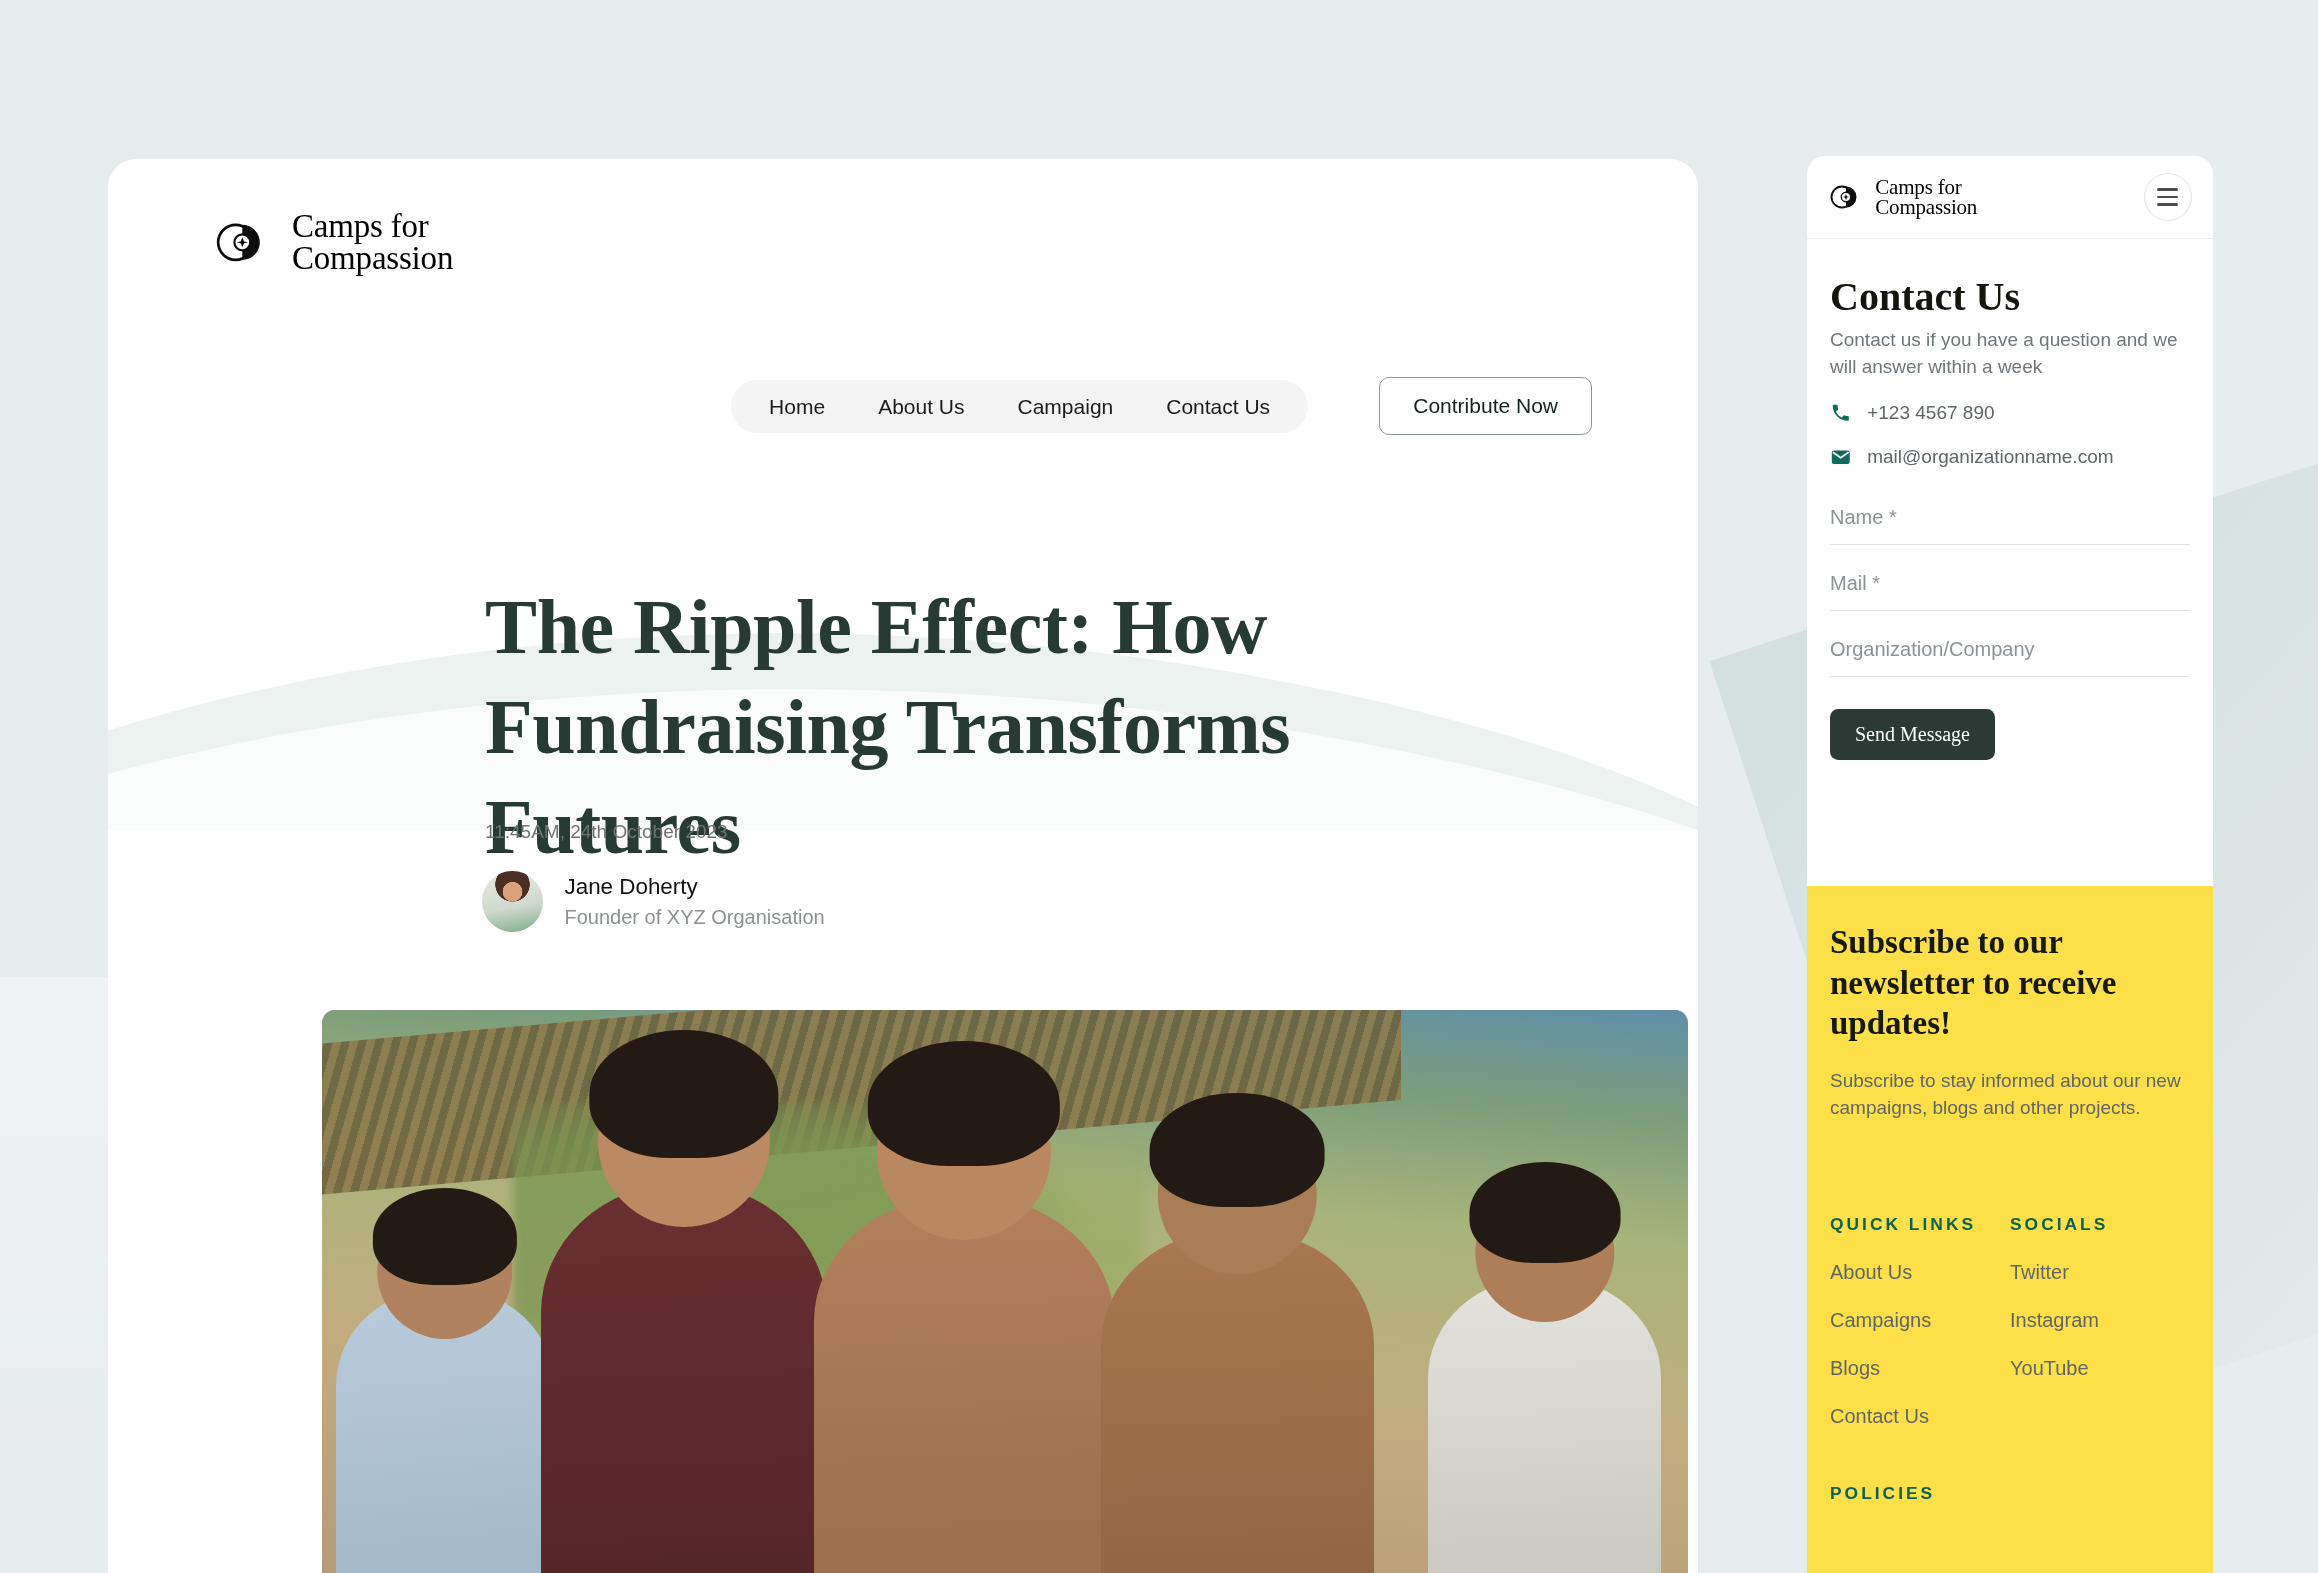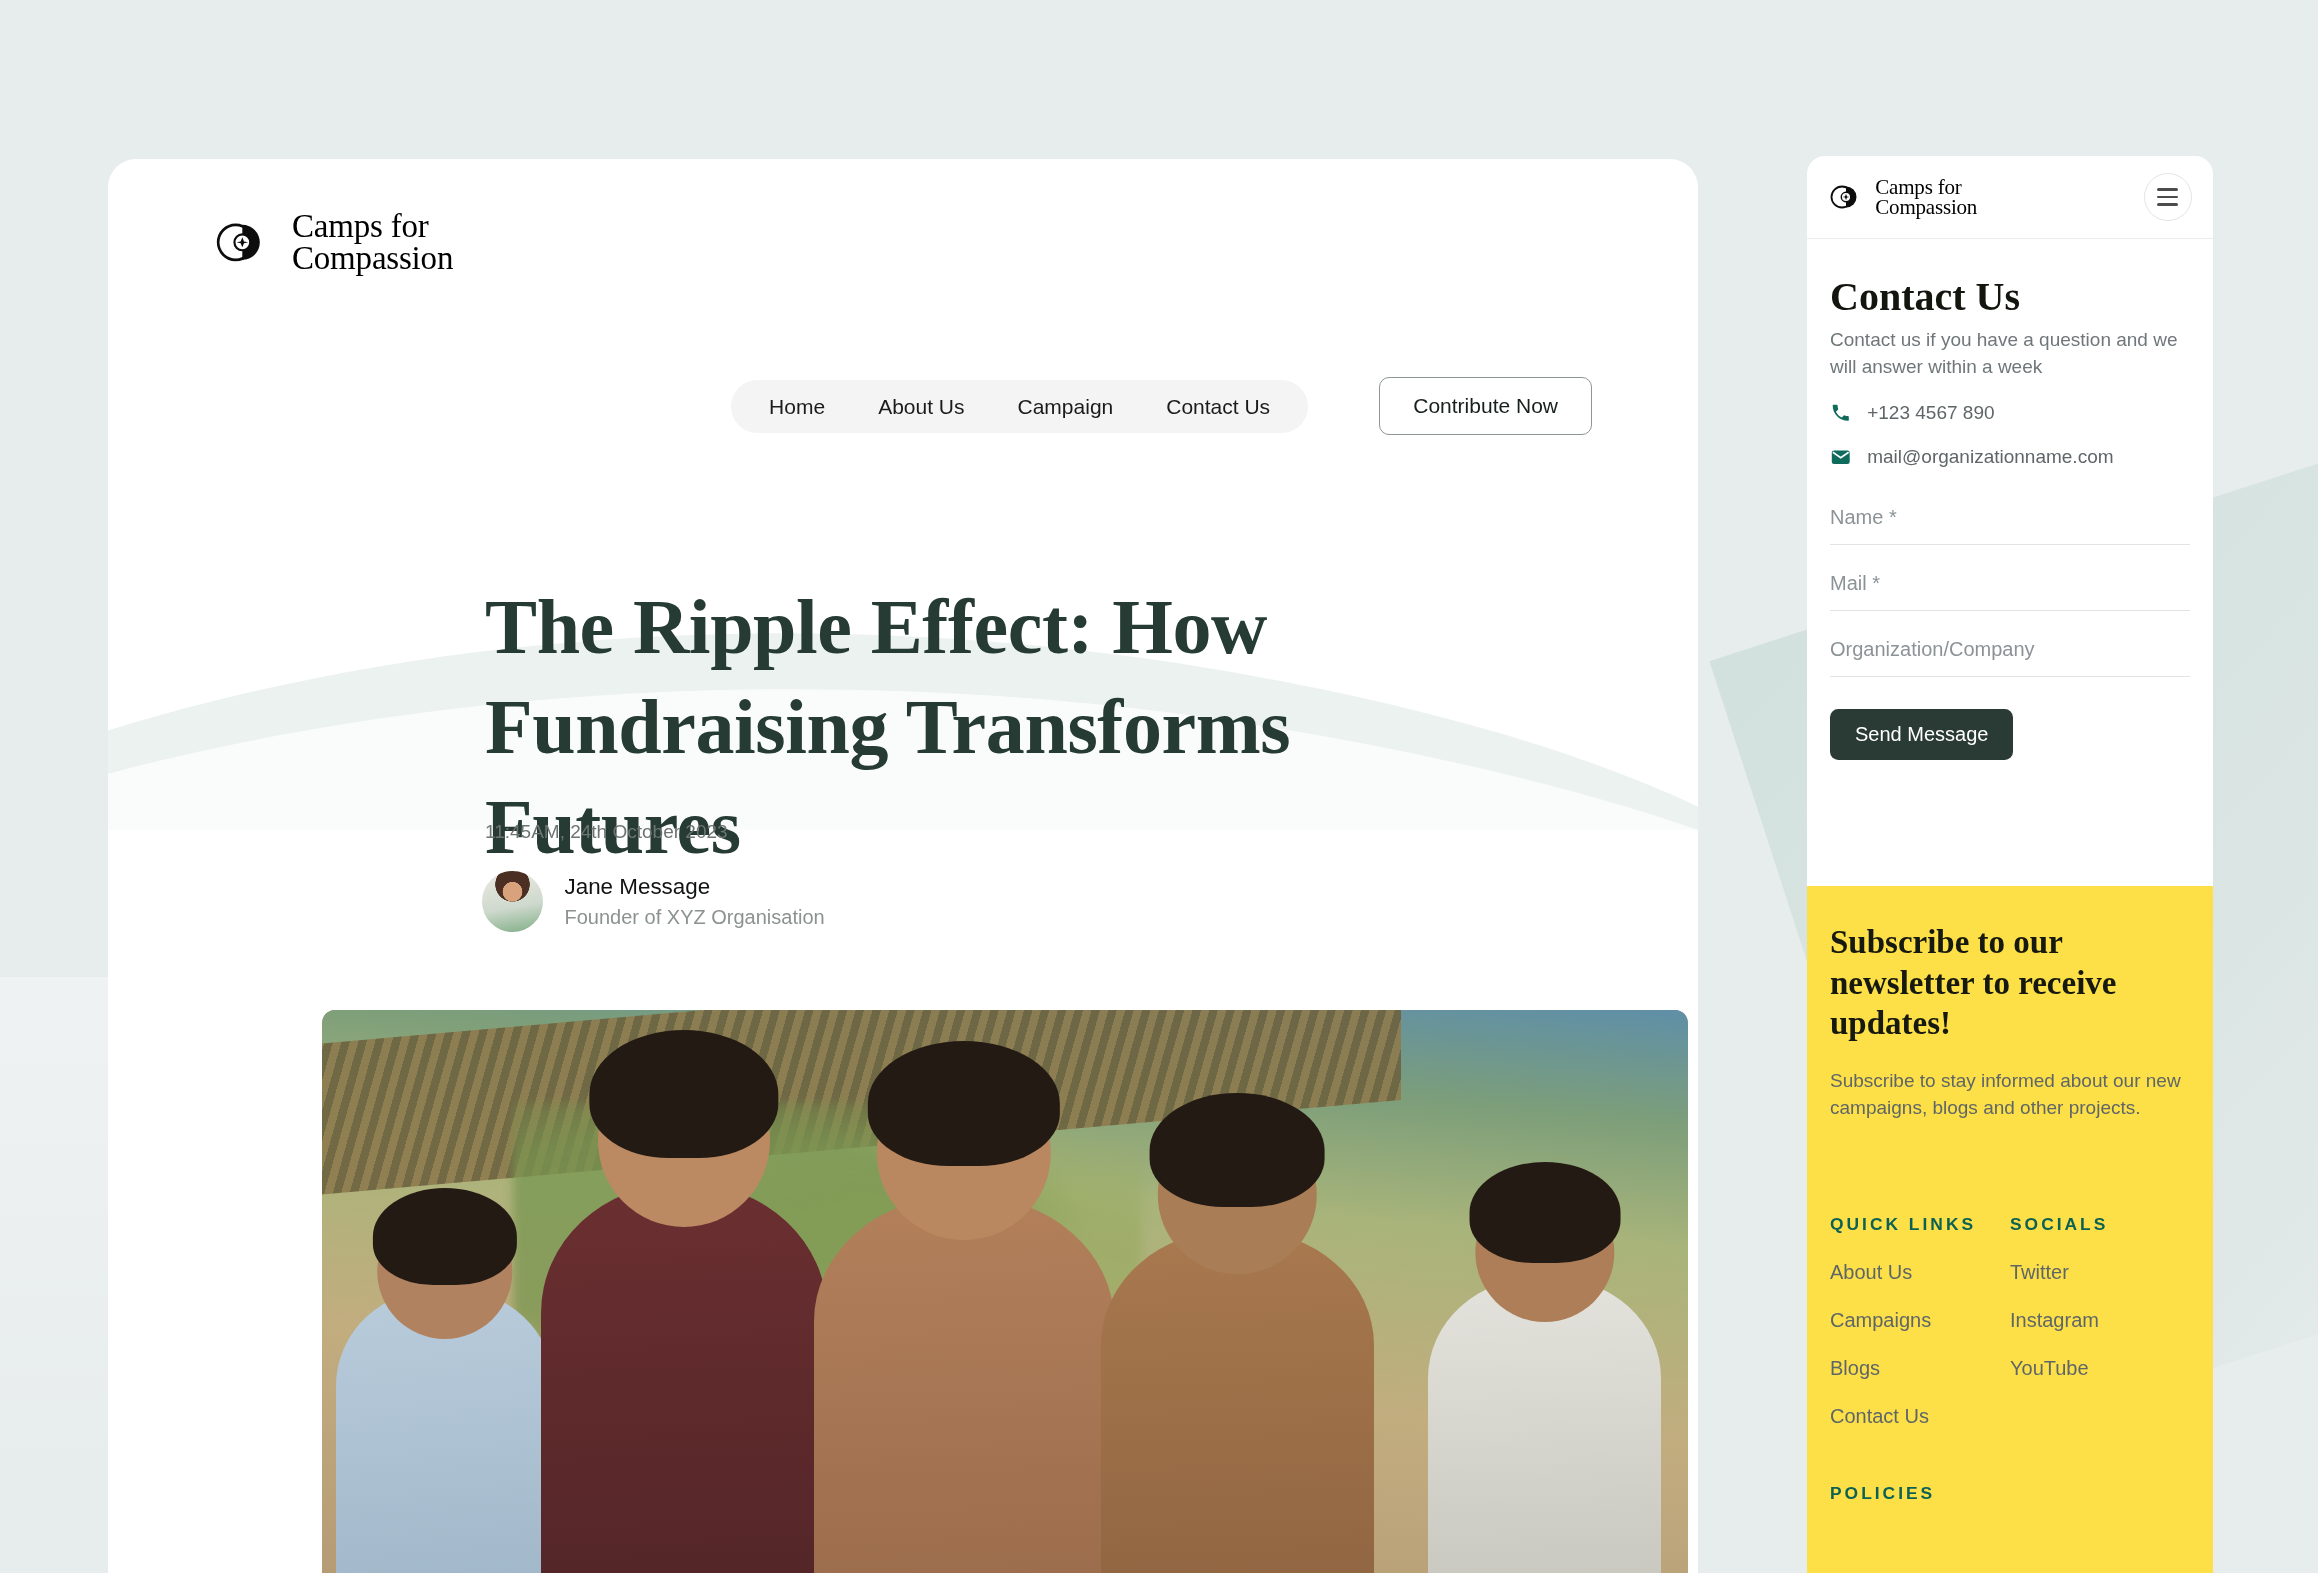--- a/index.html
+++ b/index.html
@@ -301,21 +301,21 @@
   }
   .field::placeholder { color: #8c9396; }
   .send-btn {
     margin-top: 5px;
     height: 51px;
     padding: 4px 25px;
     background: #2a3a35;
     color: #ffffff;
     border: none;
     border-radius: 8.3px;
-    font-family: Liberation Sans, sans-serif;
+    font-family: Liberation Serif, serif;
     font-size: 20px;
     cursor: pointer;
   }
 
   
   .side-news {
     background: #fde047;
     padding: 36px 23px 0 23px;
     height: 687px;
   }
@@ -415,21 +415,21 @@
 
   <button class="contribute-btn">Contribute Now</button>
 
   <h1 class="headline">The Ripple Effect: How Fundraising Transforms Futures</h1>
 
   <div class="meta-date">11:45AM, 24th October 2023</div>
 
   <div class="author">
     <div class="avatar"></div>
     <div>
-      <div class="author-name">Jane Message</div>
+      <div class="author-name">Jane Doherty</div>
       <div class="author-role">Founder of XYZ Organisation</div>
     </div>
   </div>
 
   <div class="hero-photo">
     <div class="sky"></div>
     <div class="roof"></div>
     <div class="foliage"></div>
     <div class="kid k1">
         <div class="head"></div>

